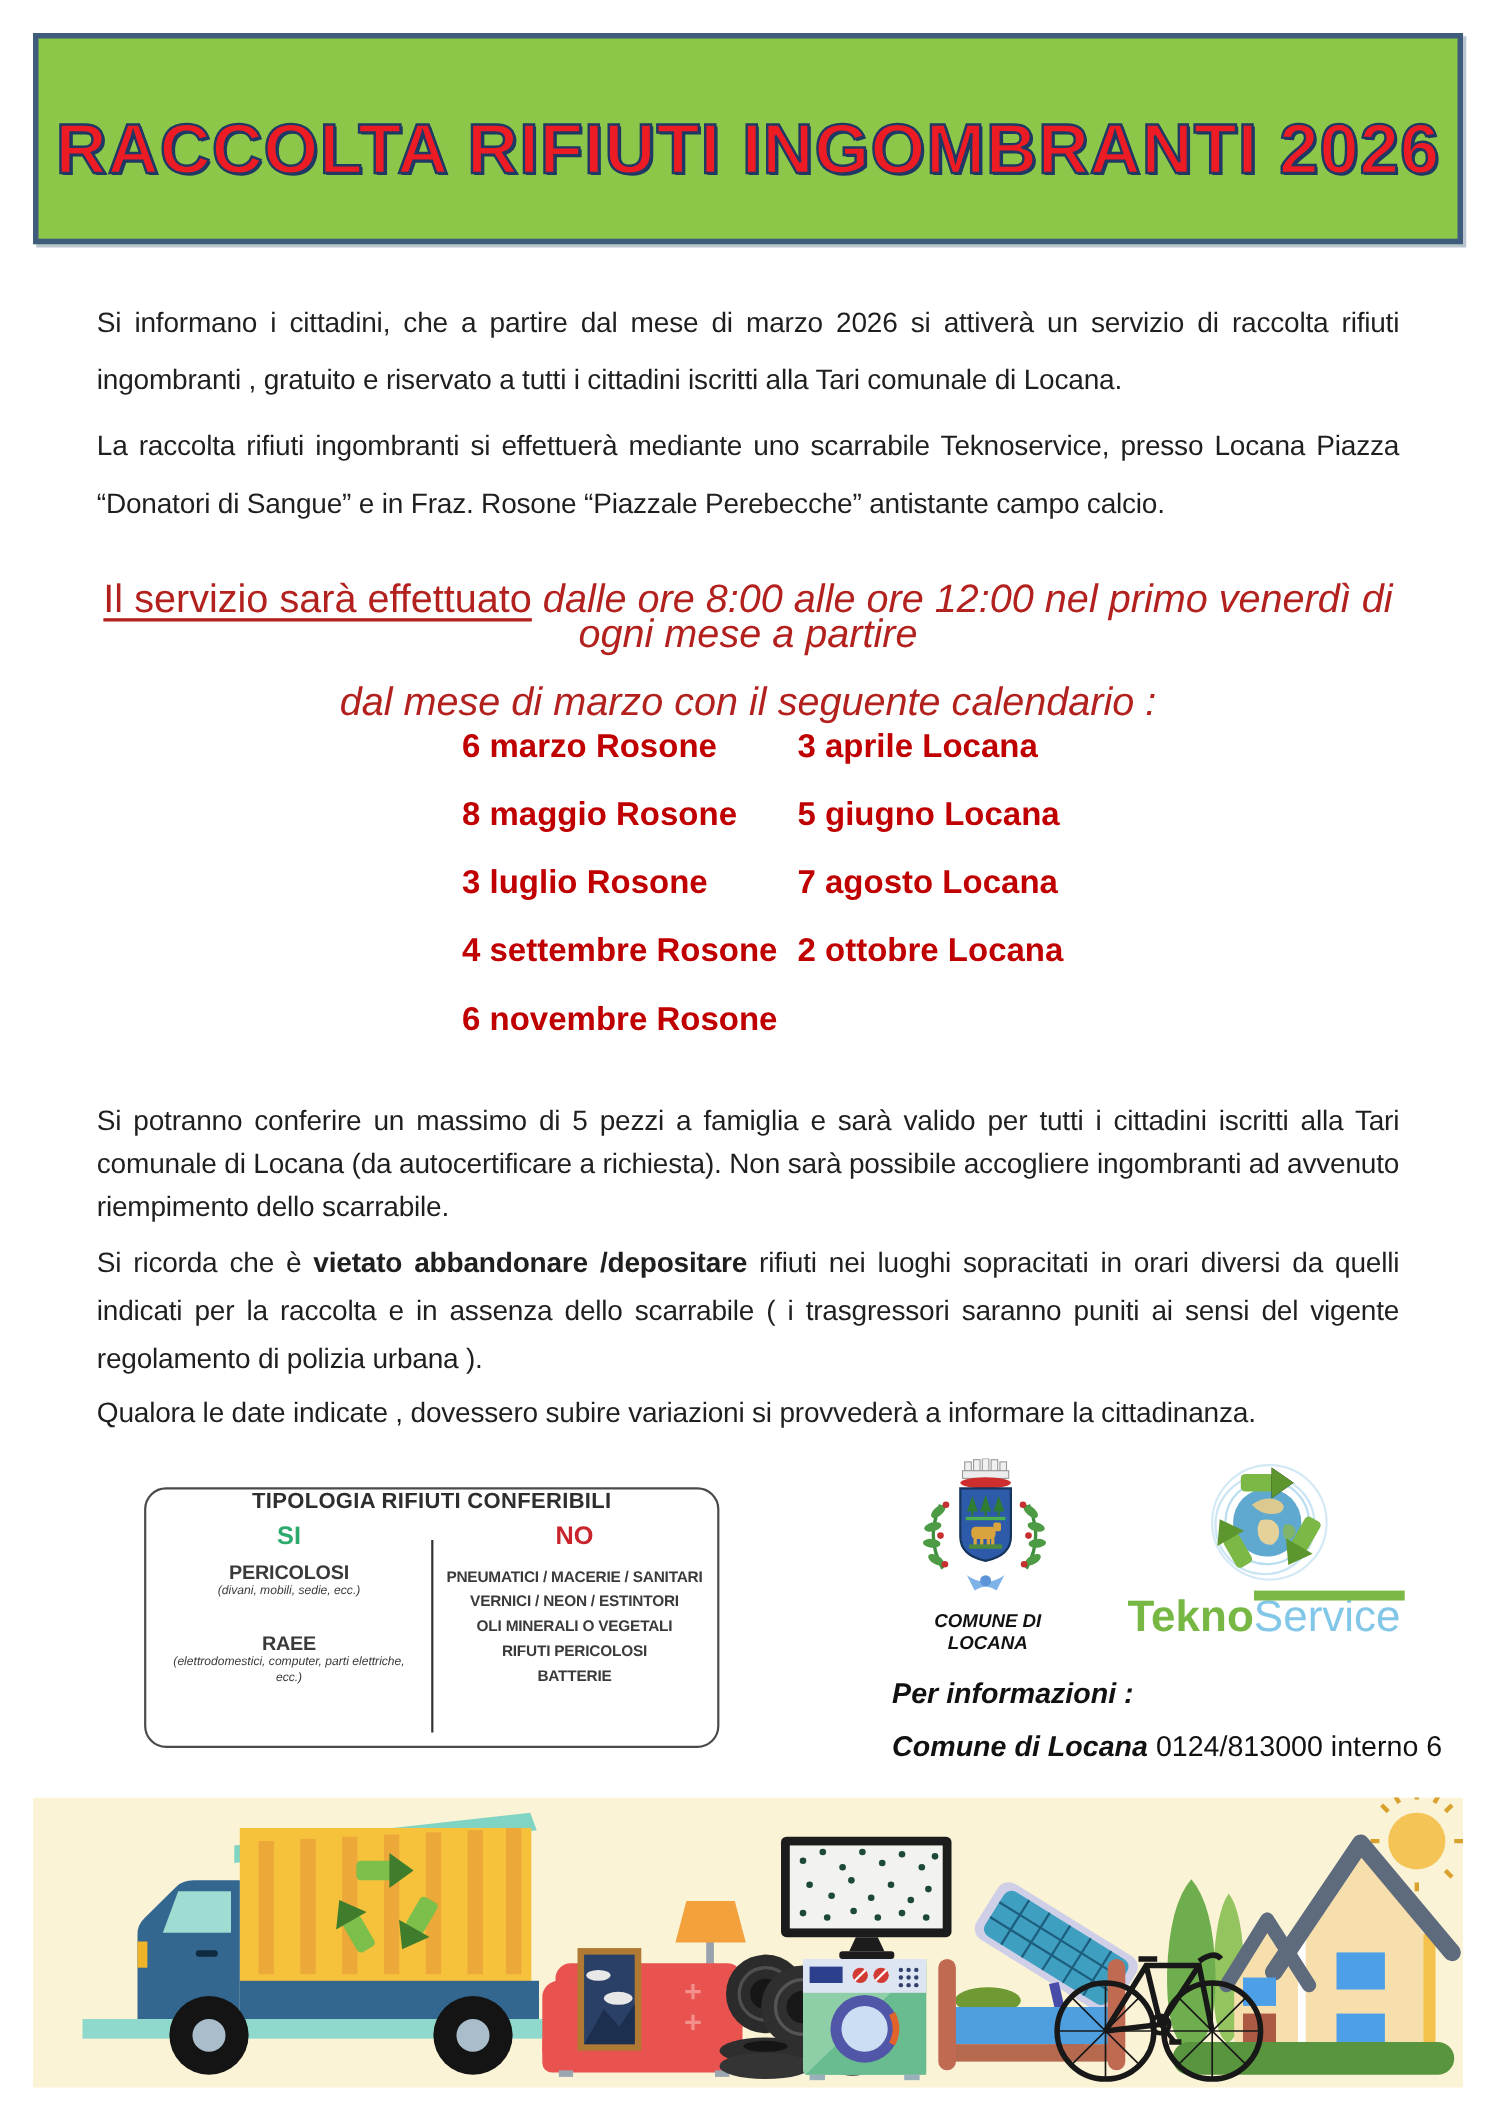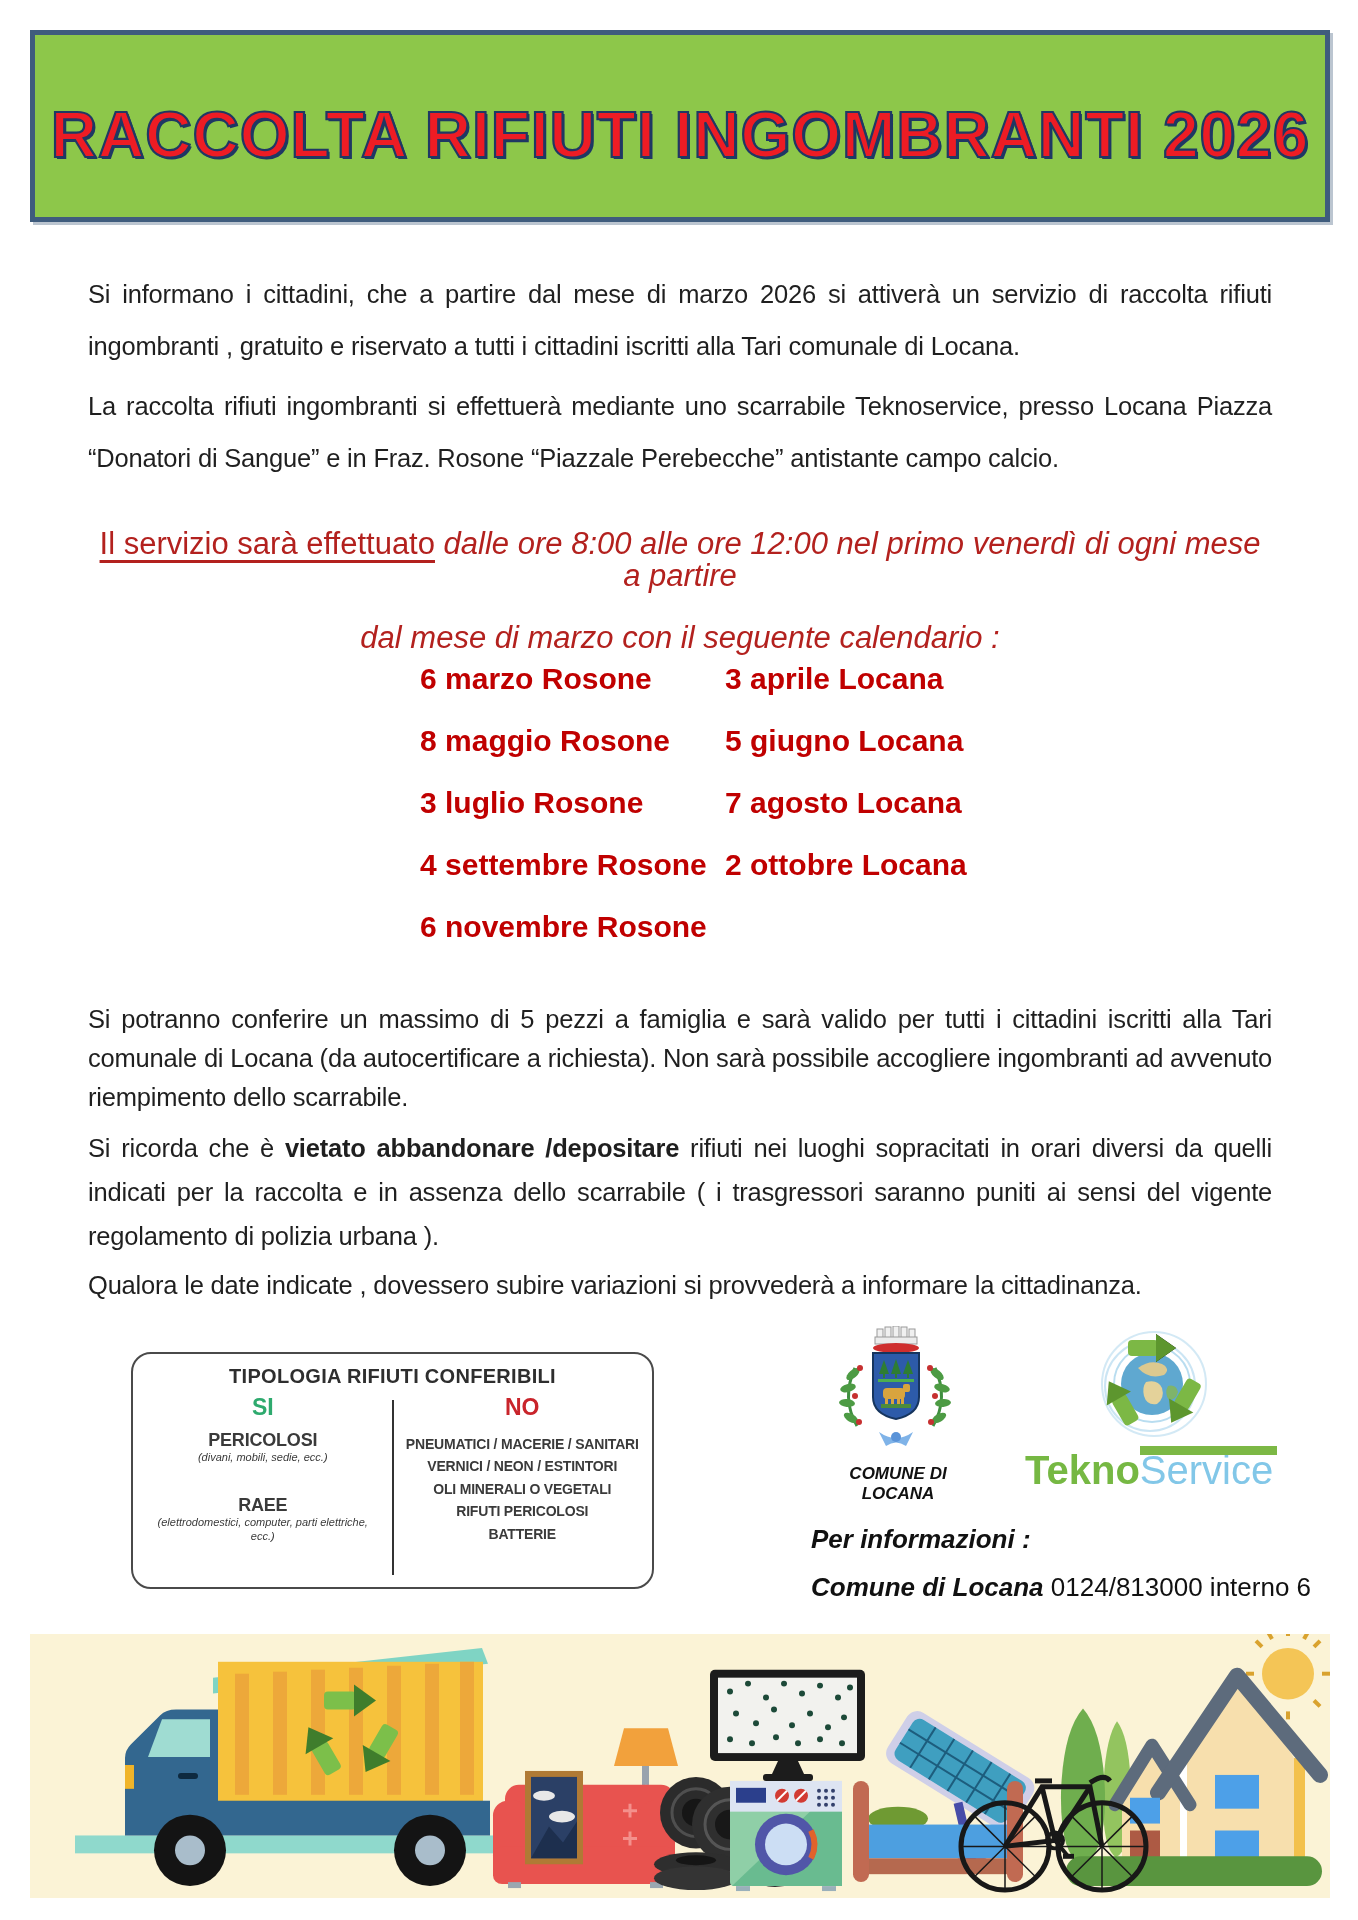--- a/index.html
+++ b/index.html
@@ -15,32 +15,32 @@
   .para{position:absolute;left:88px;width:1184px;margin:0;font-size:25.5px;letter-spacing:-0.2px;
         text-align:justify;color:#1f1f1f;}
   .p1{top:268px;line-height:52px;}
   .p2{top:380px;line-height:52px;}
   .p3{top:1000px;line-height:39px;}
   .p4{top:1126px;line-height:44px;}
   .p5{top:1270px;line-height:30px;}
   .bold{font-weight:bold;}
   
   .sched-intro{position:absolute;left:88px;top:528px;width:1184px;text-align:center;color:#b3211e;
-               font-size:31px;line-height:32px;}
+               font-size:36px;line-height:32px;}
   .sched-intro .u{text-decoration:underline;text-underline-offset:6px;}
   .sched-intro .it{font-style:italic;}
   .sched-line2{margin-top:30px;font-style:italic;}
   
   .calendar{position:absolute;left:420px;top:648px;width:700px;color:#c00000;font-weight:bold;font-size:30px;}
   .cal-row{display:flex;height:62px;align-items:center;}
   .cal-left{width:305px;}
   
   .waste-box{position:absolute;left:131px;top:1352px;width:523px;height:237px;box-sizing:border-box;
              border:2px solid #4a4a4a;border-radius:20px;background:#fff;}
-  .wb-title{text-align:center;margin-top:11px;font-size:20px;font-weight:bold;color:#2e2e2e;letter-spacing:.3px;}
+  .wb-title{text-align:center;margin-top:0;font-size:20px;font-weight:bold;color:#2e2e2e;letter-spacing:.3px;}
   .wb-divider{position:absolute;left:calc(50% - 1px);top:46px;bottom:12px;width:2px;background:#333;}
   .wb-cols{display:flex;margin-top:2px;}
   .wb-col{width:50%;text-align:center;}
   .wb-label-si{margin-top:4px;font-size:23px;font-weight:bold;color:#2eaa6e;}
   .wb-label-no{margin-top:4px;font-size:23px;font-weight:bold;color:#c9242b;}
   .wb-name{margin-top:9px;font-size:18px;font-weight:bold;color:#3a3a3a;letter-spacing:-.2px;}
   .wb-detail{font-size:11px;font-style:italic;color:#3a3a3a;line-height:1.25;padding:0 14px;}
   .wb-no-item{font-size:14px;font-weight:bold;color:#3a3a3a;line-height:1.6;white-space:nowrap;letter-spacing:-.2px;}
   .wb-no-list{margin-top:12px;}
   .wb-raee{margin-top:30px;}

